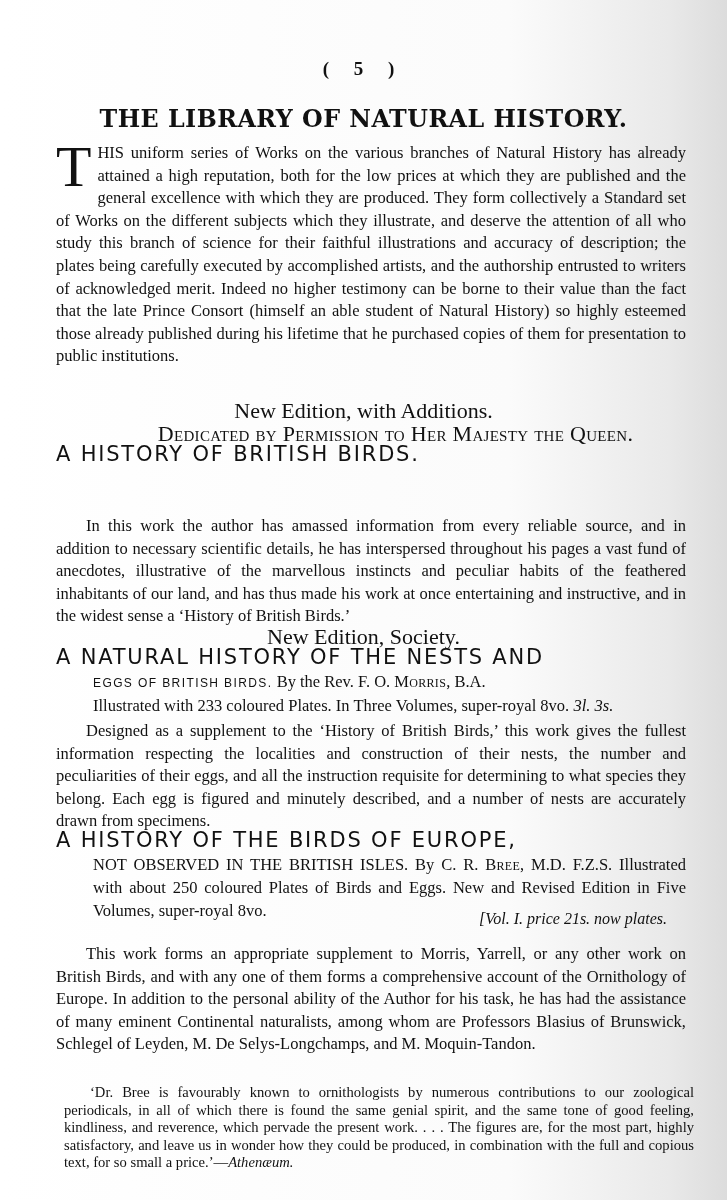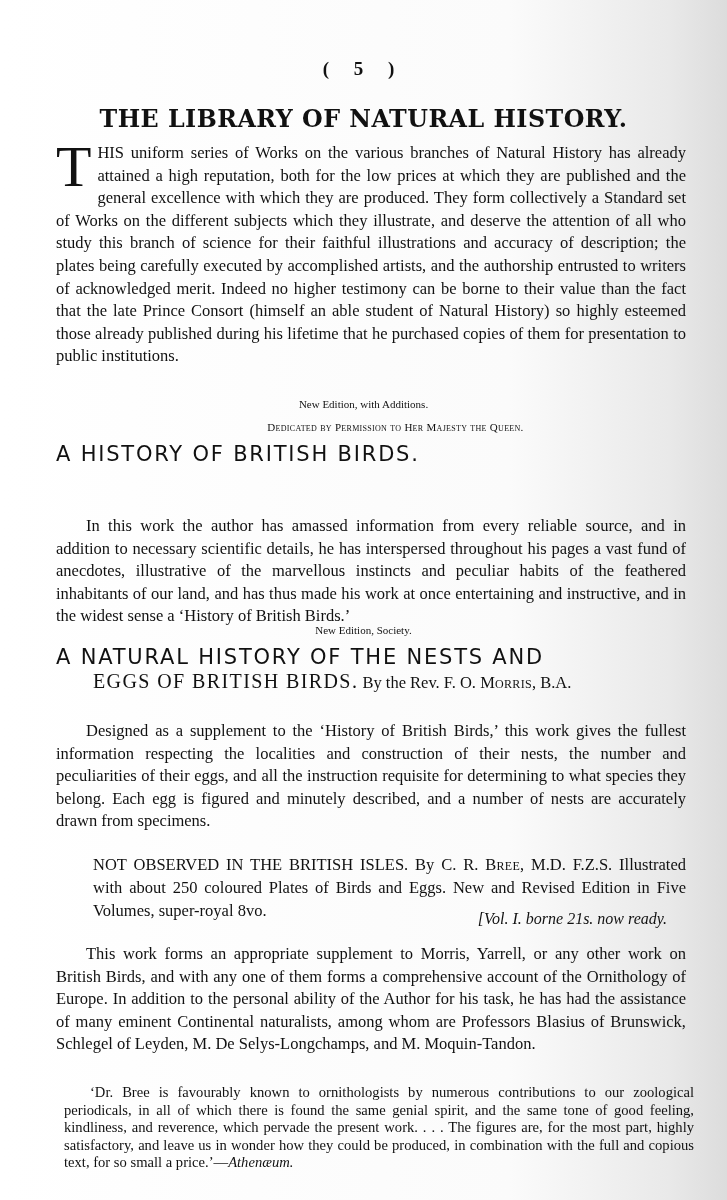--- a/index.html
+++ b/index.html
@@ -26,31 +26,31 @@
   .para {
     position: absolute; left: 56px; width: 630px;
     font-size: 16.5px; line-height: 22.6px; text-align: justify;
   }
   .intro { top: 142px; }
   .dropcap {
     float: left; font-size: 58px; line-height: 46px; margin: 2px 6px 0 0;
     font-weight: normal;
   }
   .center-line {
-    position: absolute; left: 0; width: 727px; text-align: center; font-size: 11px;
+    position: absolute; left: 0; width: 727px; text-align: center; font-size: 22px;
   }
   .smallcaps { font-variant: small-caps; letter-spacing: 0.3px; }
   .book-title {
     position: absolute; left: 56px; font-family: "DejaVu Sans", "Liberation Sans", sans-serif;
     font-size: 21px; letter-spacing: 1.8px; font-weight: normal;
   }
   .sub {
     position: absolute; left: 93px; width: 593px; font-size: 16.5px; line-height: 23px; text-align: justify;
   }
-  .sub-sans { font-family: Liberation Serif, serif; font-size: 20px; letter-spacing: 1.4px; }
+  .sub-sans { font-family: Liberation Sans, sans-serif; font-size: 12px; letter-spacing: 1.4px; }
   .body-indent { text-indent: 30px; }
   .quote {
     position: absolute; left: 56px; width: 630px; font-size: 14.6px; line-height: 17.5px; text-align: justify;
     text-indent: 26px;
   }
   .price-right {
     position: absolute; left: 0; width: 667px; text-align: right; font-size: 16px; font-style: italic;
   }
   i { font-style: italic; }
 </style>
@@ -69,24 +69,28 @@
   <div class="center-line" style="top:398px;">New Edition, with Additions.</div>
   <div class="center-line smallcaps" style="top:421px;padding-left:32px;">Dedicated by Permission to Her Majesty the Queen.</div>
   <div class="book-title" style="top:442px;">A HISTORY OF BRITISH BIRDS.</div>
   <div class="para body-indent" style="top:515px;">In this work the author has amassed information from every reliable source, and in addition to necessary scientific details, he has interspersed throughout his pages a vast fund of anecdotes, illustrative of the marvellous instincts and peculiar habits of the feathered inhabitants of our land, and has thus made his work at once entertaining and instructive, and in the widest sense a ‘History of British Birds.’</div>
 
   <div class="center-line" style="top:624px;">New Edition, Society.</div>
   <div class="book-title" style="top:645px;">A NATURAL HISTORY OF THE NESTS AND</div>
   <div class="sub" style="top:670px;">
     <span class="sub-sans">EGGS OF BRITISH BIRDS.</span><span> By the Rev. F. O. </span><span class="smallcaps">Morris</span><span>, B.A.</span>
   </div>
+  <div class="sub" style="top:694px;">
+    <span>Illustrated with 233 coloured Plates. In Three Volumes, super-royal 8vo. </span><i>3l. 3s.</i>
+  </div>
   <div class="para body-indent" style="top:720px;">Designed as a supplement to the ‘History of British Birds,’ this work gives the fullest information respecting the localities and construction of their nests, the number and peculiarities of their eggs, and all the instruction requisite for determining to what species they belong. Each egg is figured and minutely described, and a number of nests are accurately drawn from specimens.</div>
 
+  <div class="book-title" style="top:828px;">A HISTORY OF THE BIRDS OF EUROPE,</div>
   <div class="sub" style="top:853px;">
     <span>NOT OBSERVED IN THE BRITISH ISLES.</span><span> By C. R. </span><span class="smallcaps">Bree</span><span>, M.D. F.Z.S. Illustrated with about 250 coloured Plates of Birds and Eggs. New and Revised Edition in Five Volumes, super-royal 8vo.</span>
   </div>
-  <div class="price-right" style="top:910px;">[Vol. I. borne 21s. now ready.</div>
+  <div class="price-right" style="top:910px;">[Vol. I. price 21s. now plates.</div>
   <div class="para body-indent" style="top:943px;">This work forms an appropriate supplement to Morris, Yarrell, or any other work on British Birds, and with any one of them forms a comprehensive account of the Ornithology of Europe. In addition to the personal ability of the Author for his task, he has had the assistance of many eminent Continental naturalists, among whom are Professors Blasius of Brunswick, Schlegel of Leyden, M. De Selys-Longchamps, and M. Moquin-Tandon.</div>
   <div class="quote" style="top:1084px;margin-left:8px;">
     <span>‘Dr. Bree is favourably known to ornithologists by numerous contributions to our zoological periodicals, in all of which there is found the same genial spirit, and the same tone of good feeling, kindliness, and reverence, which pervade the present work. . . . The figures are, for the most part, highly satisfactory, and leave us in wonder how they could be produced, in combination with the full and copious text, for so small a price.’—</span><i>Athenæum.</i>
   </div>
 
 </div>
 
 </body></html>

